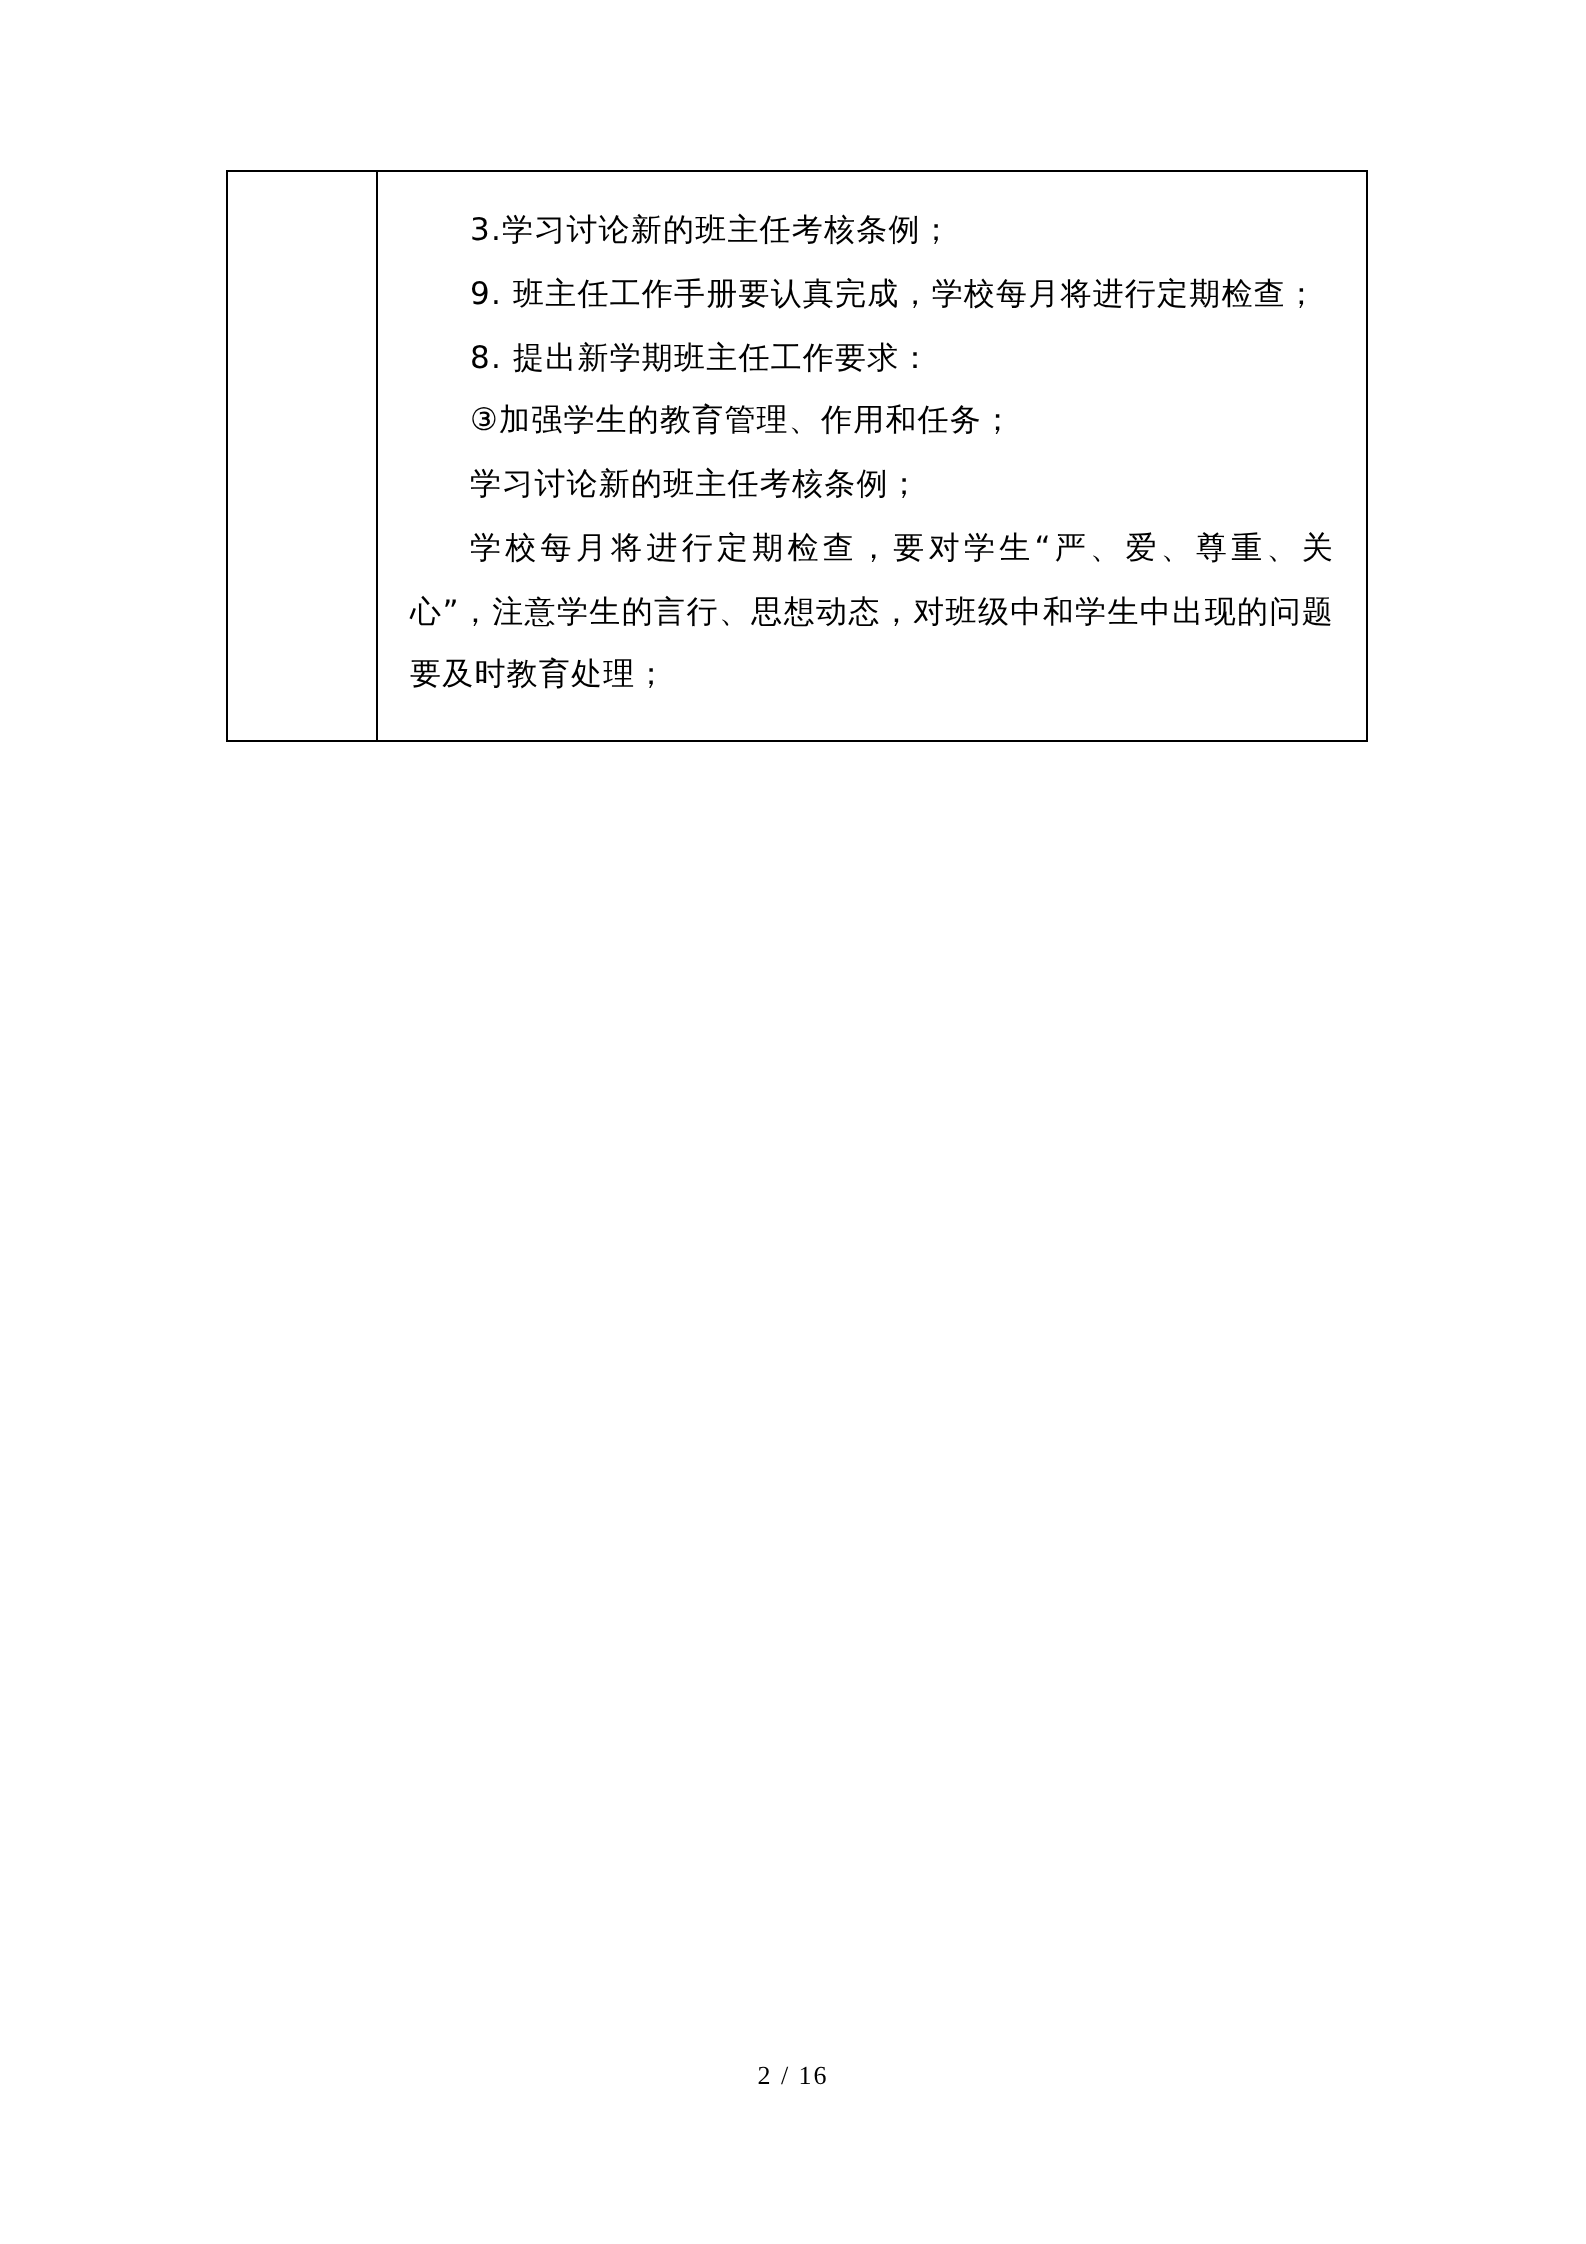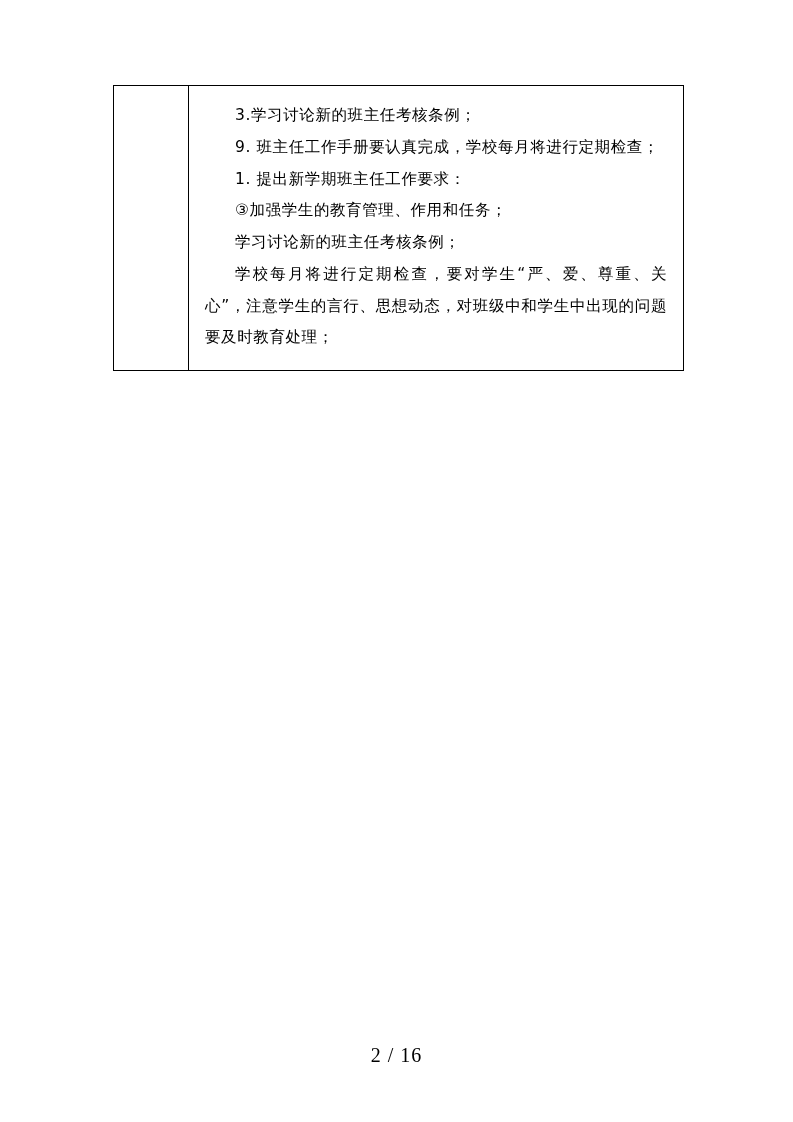--- a/index.html
+++ b/index.html
@@ -75,42 +75,41 @@
     color: #000000;
   }
 
   .page-footer {
     position: absolute;
     left: 0;
     top: 1030px;
     width: 793px;
     text-align: center;
     font-family: "Liberation Serif", serif;
-    font-size: 20px;
+    font-size: 13px;
     color: #000000;
     letter-spacing: 1px;
-    margin-top: 14px;
   }
 </style>
 </head>
 <body>
 
 <div class="page">
 
   <table class="doc-table">
     <tbody>
         <tr>
       <td class="col-label">
         <div class="label-cell-inner"></div>
       </td>
       <td class="col-content">
         <div class="cell-inner">
           <p class="para indent">3.学习讨论新的班主任考核条例；</p>
           <p class="para indent">9. 班主任工作手册要认真完成，学校每月将进行定期检查；</p>
-          <p class="para indent">1. 提出新学期班主任工作要求：</p>
+          <p class="para indent">8. 提出新学期班主任工作要求：</p>
           <p class="para indent">③加强学生的教育管理、作用和任务；</p>
           <p class="para indent">学习讨论新的班主任考核条例；</p>
           <p class="para indent">学校每月将进行定期检查，要对学生“严、爱、尊重、关心”，注意学生的言行、思想动态，对班级中和学生中出现的问题要及时教育处理；</p>
         </div>
       </td>
     </tr>
   </tbody>
     </table>
 
   <div class="page-footer">

